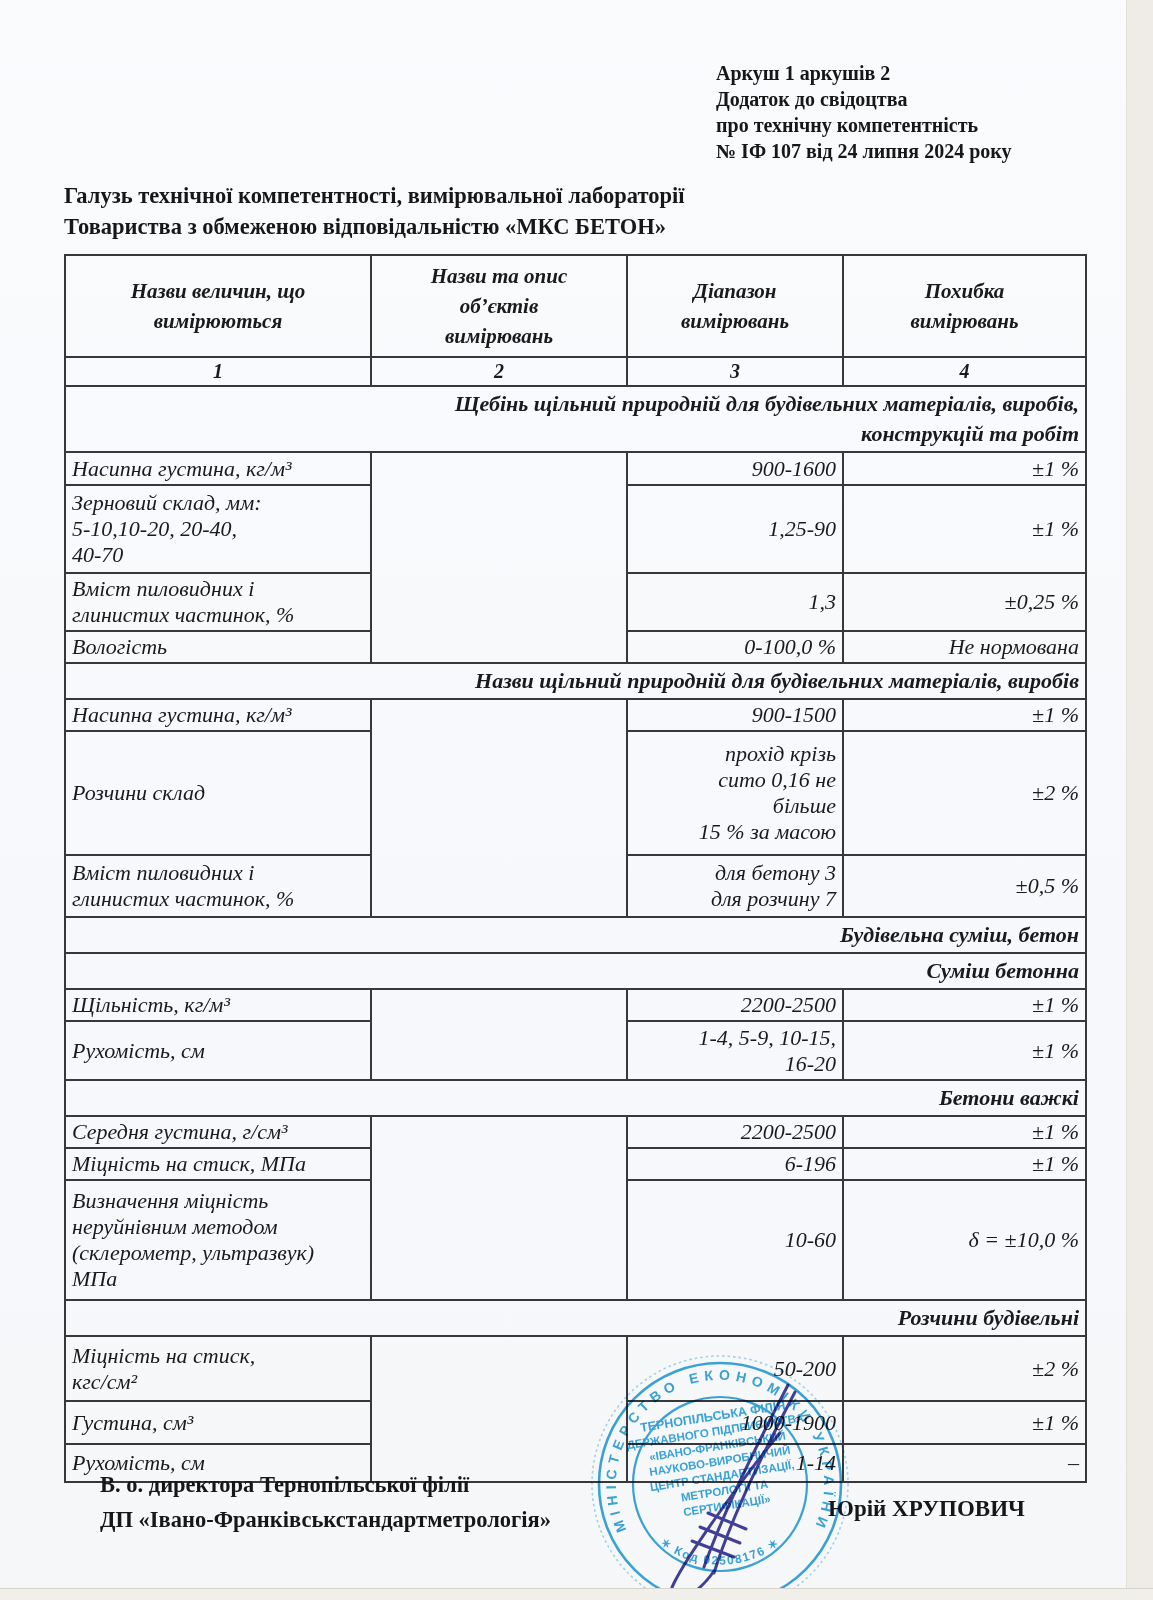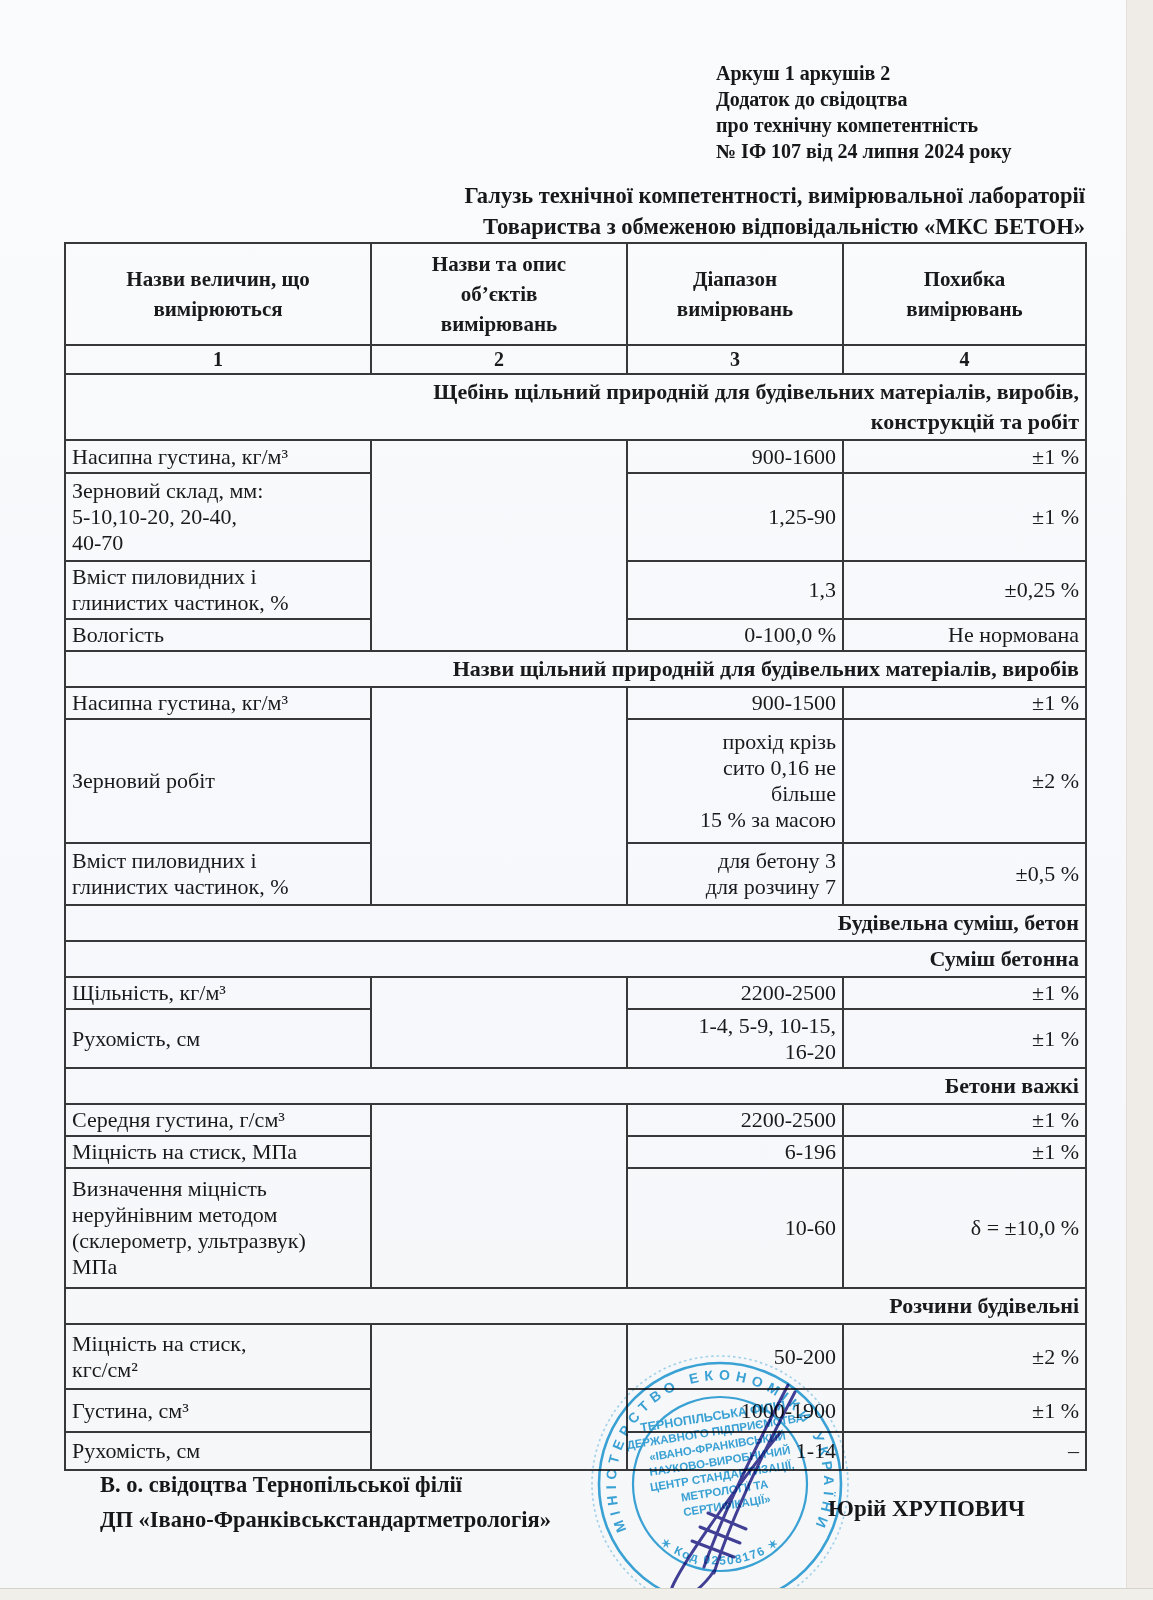--- a/index.html
+++ b/index.html
@@ -18,28 +18,28 @@
     background:#efece7;border-left:1px solid #e3e0da;}
   .edge-bottom{position:absolute;left:0;top:1588px;width:1153px;height:12px;
     background:#f1efe9;border-top:1px solid #d6d3ca;}
 
   .corner-header{
     position:absolute;left:716px;top:60px;width:420px;
     font-weight:bold;font-size:20px;line-height:26px;white-space:pre-line;
   }
   .doc-title{
     position:absolute;left:64px;top:180px;width:1021px;
-    text-align:right;font-weight:bold;font-size:22.5px;line-height:31px;
+    text-align:left;font-weight:bold;font-size:22.5px;line-height:31px;
     white-space:pre-line;
   }
 
   table.cert{
-    position:absolute;left:64px;top:242px;width:1021px;
+    position:absolute;left:64px;top:254px;width:1021px;
     border-collapse:collapse;table-layout:fixed;
-    font-size:22px;color:#1a1a1d;
+    font-size:22px;color:#1a1a1d;font-style:italic;
   }
   table.cert td{
     border:2px solid #38383b;
     padding:2px 6px;vertical-align:middle;
     white-space:pre-line;overflow:hidden;
   }
   td.c{text-align:right;}
   td.name{text-align:left;padding-left:9px;}
   td.head{font-weight:bold;text-align:center;font-size:21px;line-height:30px;}
   td.num{font-weight:bold;text-align:center;font-size:20px;padding:0 6px;}
@@ -159,21 +159,21 @@
       <tr class="h-s2">
         <td class="section" colspan="4">Назви щільний природній для будівельних матеріалів, виробів</td>
       </tr>
       <tr class="h-b1">
         <td class="name">Насипна густина, кг/м³</td>
         <td class="obj" rowspan="3"></td>
         <td class="c">900-1500</td>
         <td class="c">±1 %</td>
       </tr>
       <tr class="h-b2">
-        <td class="name">Зерновий робіт</td>
+        <td class="name">Розчини склад</td>
         <td class="c">прохід крізь
 сито 0,16 не
 більше
 15 % за масою</td>
         <td class="c">±2 %</td>
       </tr>
       <tr class="h-b3">
         <td class="name">Вміст пиловидних і
 глинистих частинок, %</td>
         <td class="c">для бетону 3
@@ -240,21 +240,21 @@
         <td class="c">±1 %</td>
       </tr>
       <tr class="h-e3">
         <td class="name">Рухомість, см</td>
         <td class="c">1-14</td>
         <td class="c">–</td>
       </tr>
     </tbody>
   </table>
 
-  <div class="footer-position">В. о. свідоцтва Тернопільської філії
+  <div class="footer-position">В. о. директора Тернопільської філії
 ДП «Івано-Франківськстандартметрологія»</div>
   <div class="signer-name">Юрій ХРУПОВИЧ</div>
 
   <svg class="stamp" viewBox="0 0 264 264" xmlns="http://www.w3.org/2000/svg">
     <g fill="none" stroke="#2b9fd6">
       <circle cx="132" cy="132" r="128" stroke-width="1.6" stroke-dasharray="2.5,3" opacity="0.45"></circle>
       <circle cx="132" cy="132" r="121" stroke-width="2.6"></circle>
       <circle cx="132" cy="132" r="87" stroke-width="2.2"></circle>
     </g>
     <defs>

